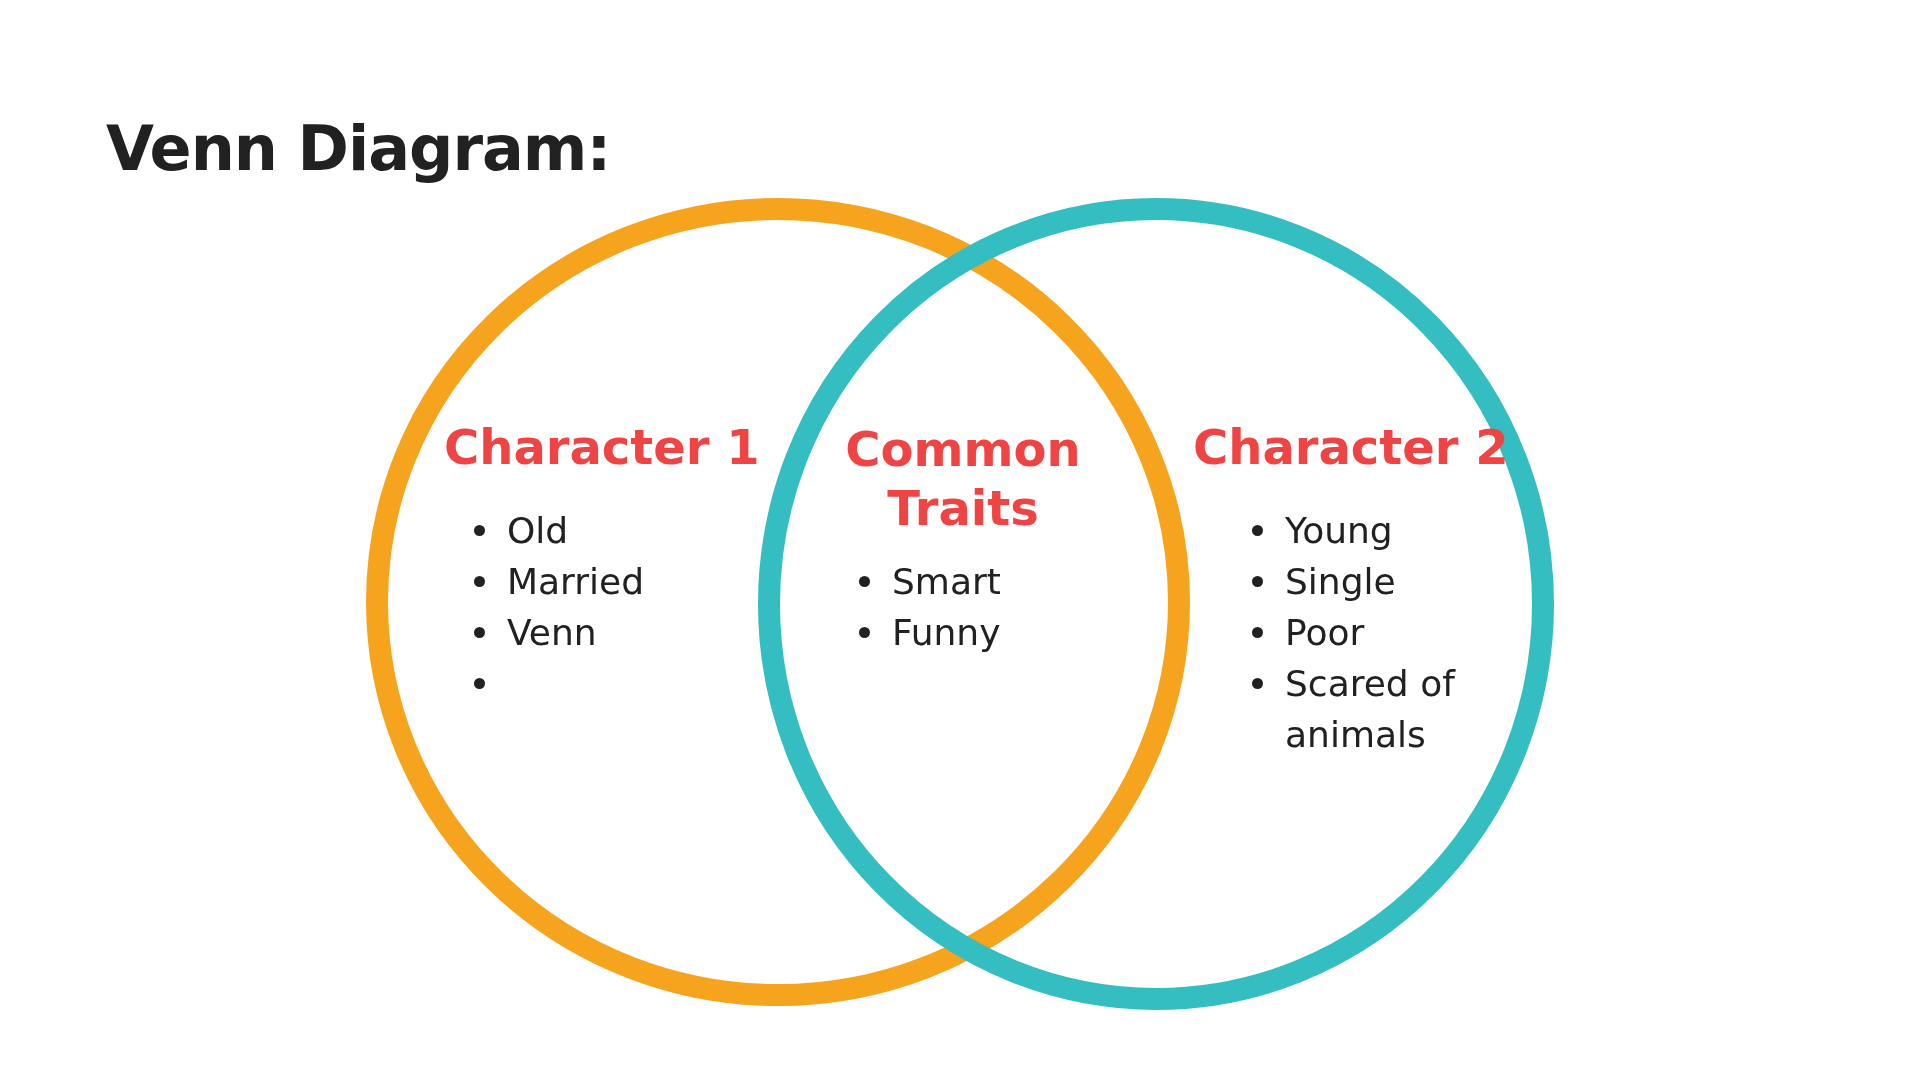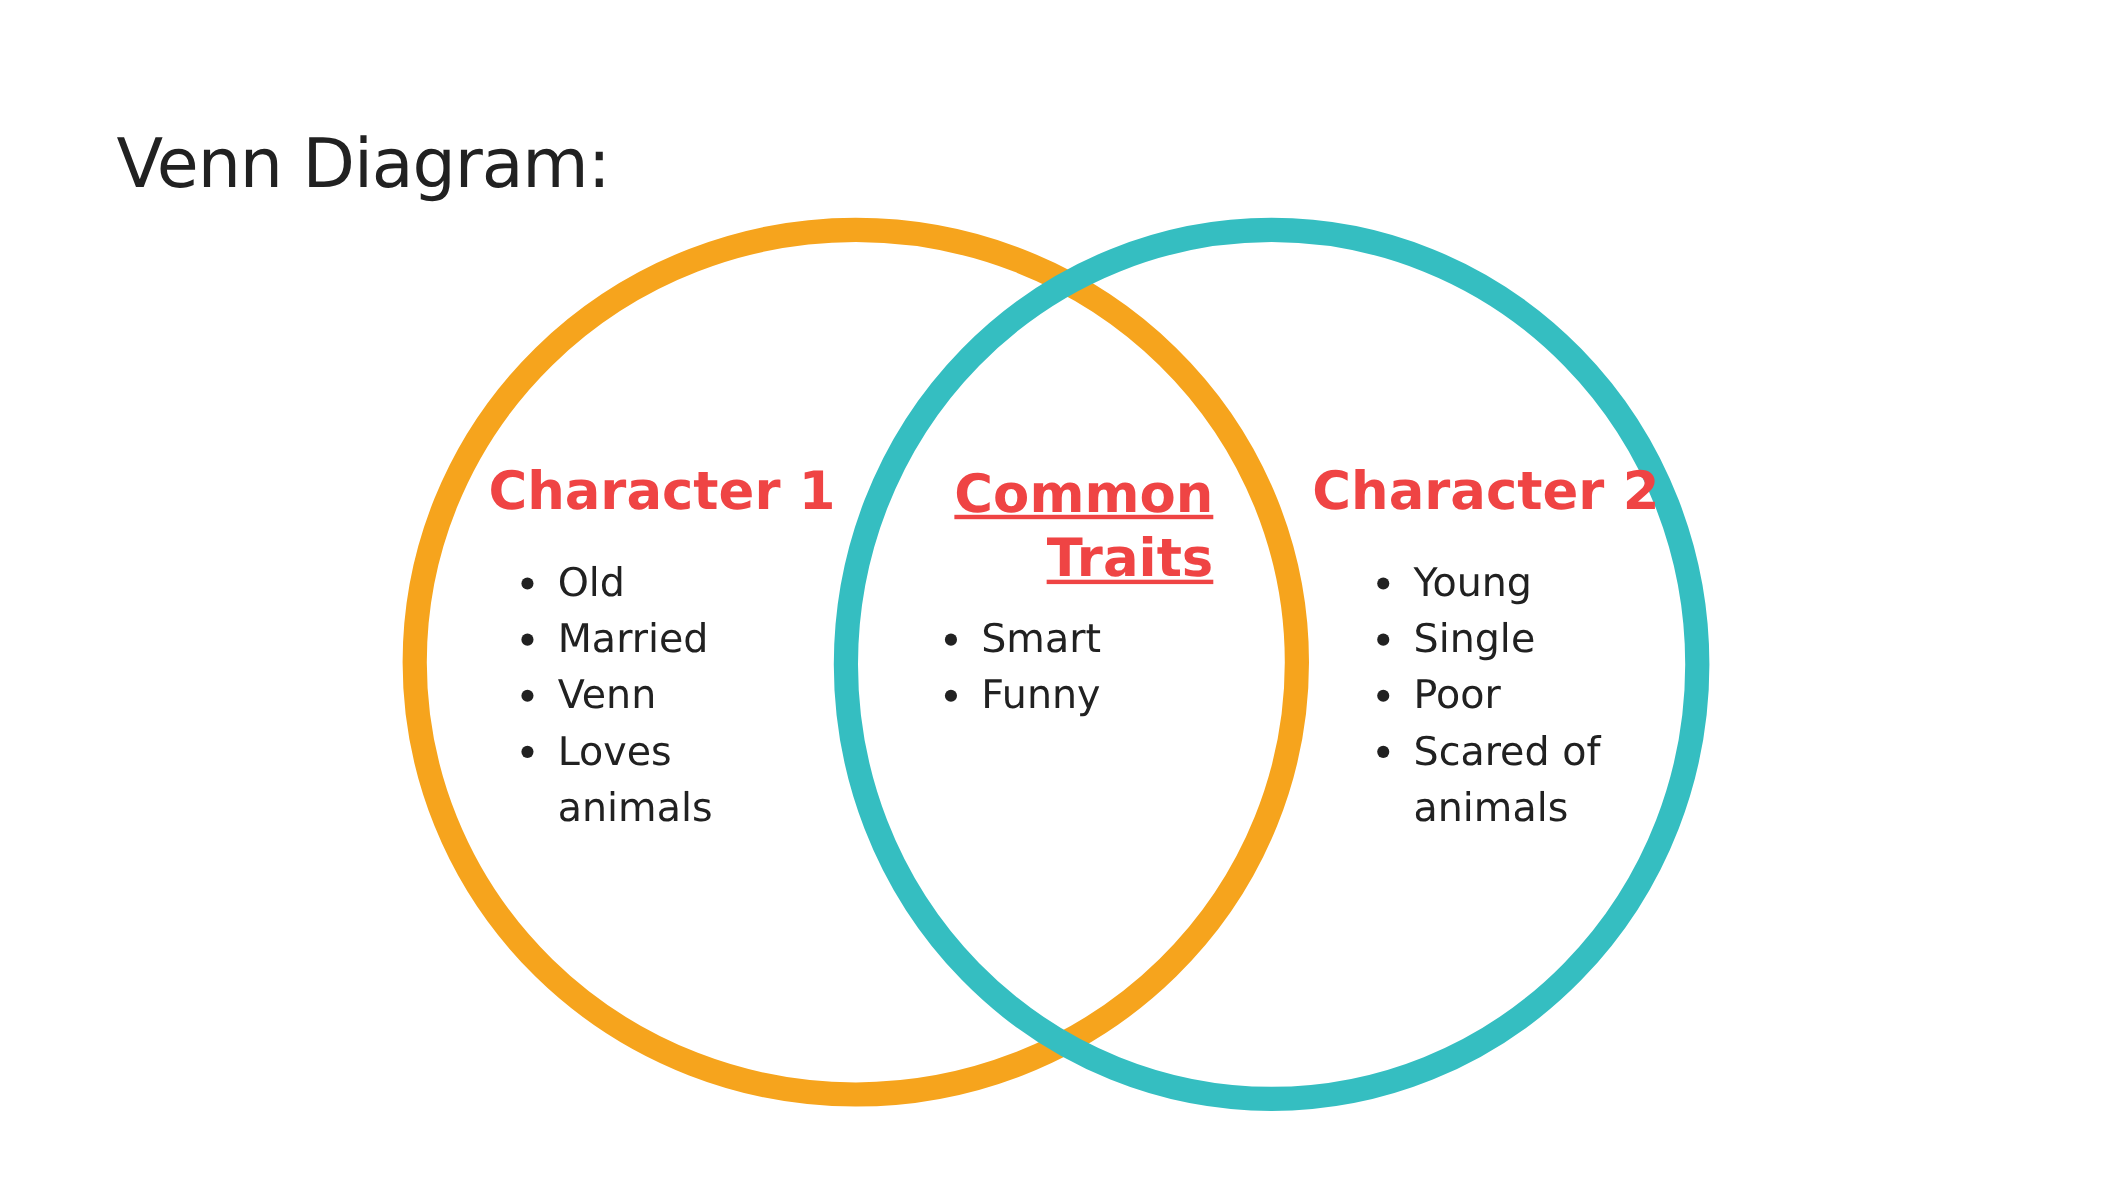--- a/index.html
+++ b/index.html
@@ -16,21 +16,21 @@
     overflow: hidden;
     color: #212121;
   }
   .page-title {
     position: absolute;
     left: 106px;
     top: 118px;
     margin: 0;
     font-size: 62px;
     line-height: 1;
-    font-weight: 400;
+    font-weight: 700;
     letter-spacing: -1px;
     color: #212121;
     white-space: nowrap;
   }
   .venn-svg {
     position: absolute;
     left: 0;
     top: 0;
   }
   .col {
@@ -40,23 +40,22 @@
     margin: 0;
     font-size: 48px;
     line-height: 55px;
     font-weight: 700;
     color: #ef4444;
   }
   .col-left  { left: 444px;  top: 420px; }
   .col-mid   { left: 823px;  top: 420px; width: 280px; }
   .col-right { left: 1193px; top: 420px; }
   .col-mid h2 {
-    text-align: right;
+    text-align: center;
     line-height: 59px;
-    text-decoration: underline;
   }
   .trait-list {
     list-style: none;
     margin: 0;
     padding: 0;
     position: absolute;
     font-size: 36px;
     line-height: 51px;
     font-weight: 500;
     color: #212121;
@@ -91,21 +90,21 @@
     <ellipse cx="1156" cy="604" rx="387" ry="395" fill="none" stroke-width="22" stroke="#35BEC1"></ellipse>
   </svg>
 
   <section class="col col-left">
     <h2>Character 1</h2>
   </section>
   <ul class="trait-list list-left">
     <li><span class="dot"></span><span>Old</span></li>
     <li><span class="dot"></span><span>Married</span></li>
     <li><span class="dot"></span><span>Venn</span></li>
-    <li><span class="dot"></span><span>Loves animals</span></li>
+    <li><span class="dot"></span></li>
   </ul>
 
   <section class="col col-mid">
     <h2>Common Traits</h2>
   </section>
   <ul class="trait-list list-mid">
     <li><span class="dot"></span><span>Smart</span></li>
     <li><span class="dot"></span><span>Funny</span></li>
   </ul>
 

